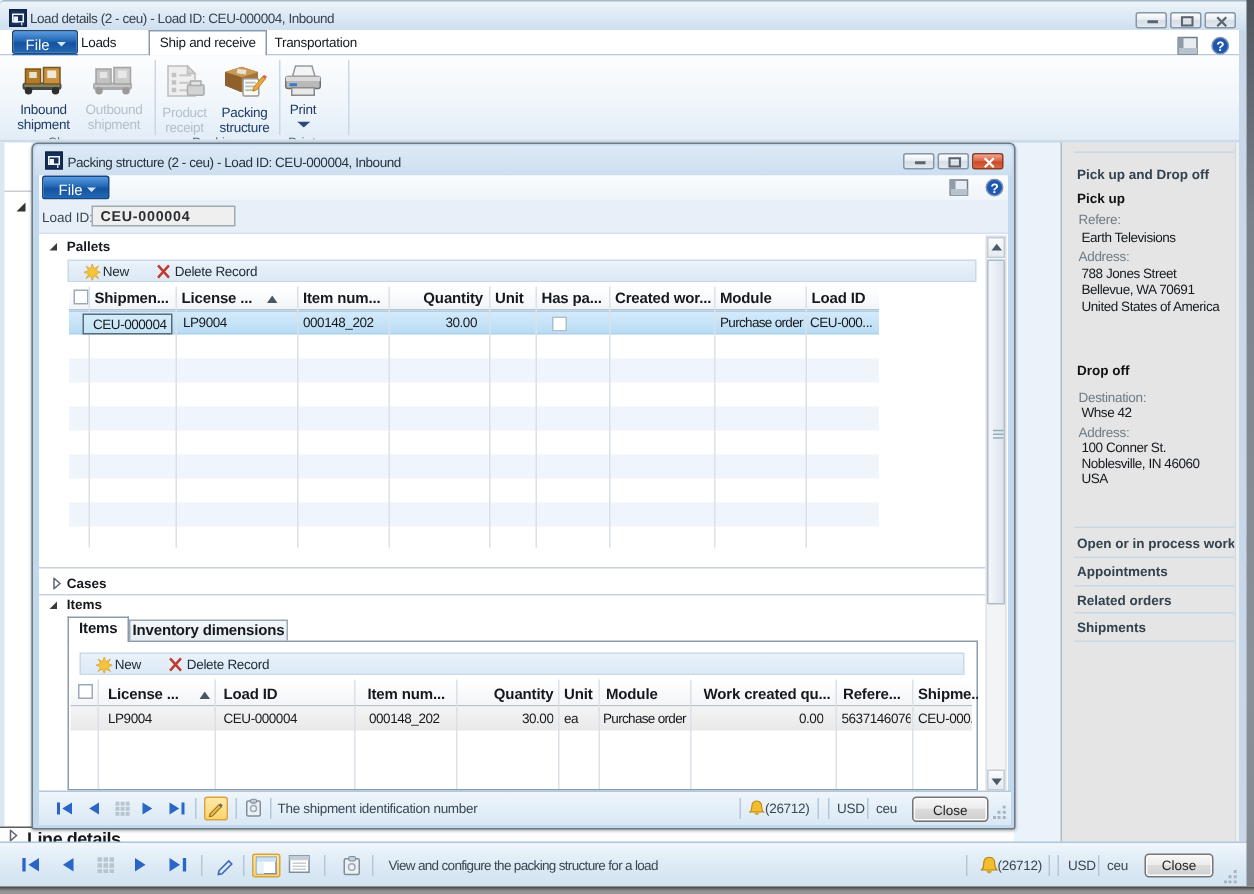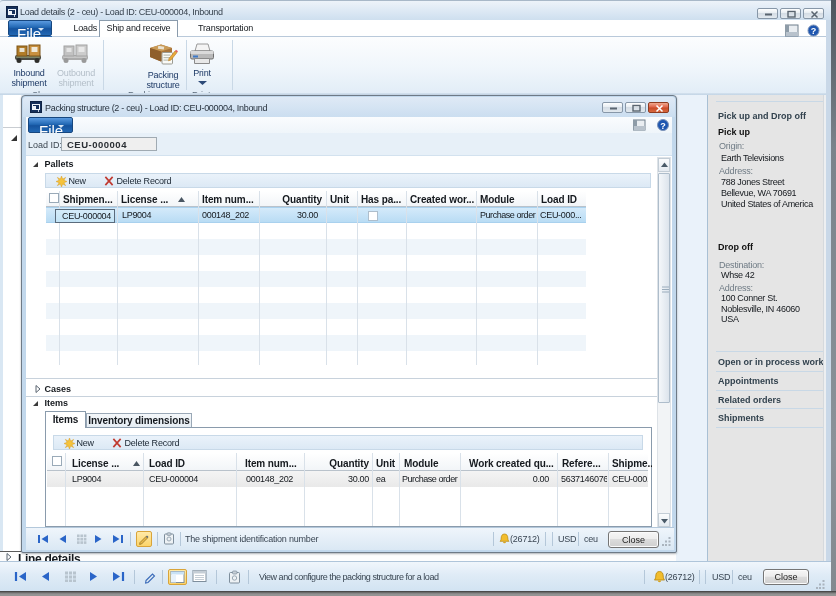--- a/index.html
+++ b/index.html
@@ -10,24 +10,24 @@
 #titlebar{position:absolute;left:0;top:0;width:836px;height:20px;background:linear-gradient(#EDF3F9,#DCE8F4 55%,#CEDFEF);border-top:1px solid #A8B8C8;border-radius:3px 3px 0 0;box-sizing:border-box;}
 #titlebar .txt{position:absolute;left:20px;top:6px;font-size:9px;color:#37424E;white-space:nowrap;letter-spacing:-0.3px;}
 .appicon{position:absolute;width:12px;height:12px;background:#16305A;border:1px solid #0F2344;box-sizing:border-box;}
 .appicon b{position:absolute;left:1px;top:2px;width:8px;height:6px;border:1px solid #F0F5FA;box-sizing:border-box;background:transparent;}
 .appicon i{position:absolute;left:2px;top:4px;width:3px;height:4px;background:#F0F5FA;box-shadow:4px 3px 0 -1px #C8D4E2;}
 .winbtn{position:absolute;top:7px;width:21px;height:11px;border:1px solid #8797A8;border-radius:2px;background:linear-gradient(#FDFEFE,#E8EDF2 45%,#D5DDE5 50%,#E2E9EF);box-sizing:border-box;}
 .winbtn svg{position:absolute;left:0;top:0;}
 
 #tabrow{position:absolute;left:0;top:20px;width:836px;height:17px;background:#FFFFFF;}
 #tabrow .bline{position:absolute;left:0;top:16px;width:836px;height:1px;background:#B9C9DA;}
-.filebtn{position:absolute;border:1px solid #17477F;border-radius:2px;background:linear-gradient(#5A9AE0,#2268B4 45%,#15539E 55%,#2268B4);color:#fff;font-size:15px;box-sizing:border-box;}
+.filebtn{position:absolute;border:1px solid #17477F;border-radius:2px;background:linear-gradient(#5A9AE0,#2268B4 45%,#15539E 55%,#2268B4);color:#fff;font-size:10px;box-sizing:border-box;}
 .filebtn .fb-t{position:absolute;left:8px;top:4px;}
 .filebtn .fb-a{position:absolute;right:7px;top:7px;width:0;height:0;border-left:3px solid transparent;border-right:3px solid transparent;border-top:3px solid #D7E6F5;}
-.tab{position:absolute;top:0;height:16px;font-size:9px;color:#15191E;text-align:right;line-height:16px;letter-spacing:-0.2px;}
+.tab{position:absolute;top:0;height:16px;font-size:9px;color:#15191E;text-align:left;line-height:16px;letter-spacing:-0.2px;}
 #tabsel{position:absolute;left:99px;top:0;width:79px;height:17px;background:#fff;border:1px solid #8A9BAC;border-bottom:none;box-sizing:border-box;font-size:9px;color:#15191E;text-align:center;line-height:15px;letter-spacing:-0.2px;}
 
 #ribbon{position:absolute;left:0;top:37px;width:836px;height:56px;background:linear-gradient(#FCFDFE,#F0F6FB 55%,#E2EDF7);}
 #ribbon .rsep{position:absolute;top:3px;width:1px;height:50px;background:#C9D8E6;}
 .rbtn{position:absolute;top:6px;text-align:center;font-size:9px;}
 .rbtn .lbl{color:#1E3A66;line-height:9.5px;margin-top:3px;letter-spacing:-0.2px;}
 .rbtn.dis .lbl{color:#B4BFC9;}
 #grouplabels{position:absolute;left:0;top:90px;width:836px;height:3px;overflow:hidden;}
 #grouplabels div{position:absolute;top:0;font-size:9px;color:#5A6A7A;}
 #ribbonline{position:absolute;left:0;top:93px;width:836px;height:2px;background:linear-gradient(#D5E2EE,#C2D4E5);}
@@ -157,20 +157,35 @@
       <rect x="3" y="13" width="24" height="2" rx="1" fill="#C6C6C6"></rect>
       <ellipse cx="6" cy="17.5" rx="2.5" ry="2.5" fill="#9A9A9A"></ellipse>
       <ellipse cx="24" cy="17.5" rx="2.5" ry="2.5" fill="#9A9A9A"></ellipse>
       <rect x="4" y="3" width="10" height="10" fill="#C2C2C2" stroke="#A2A2A2"></rect>
       <rect x="6.5" y="5" width="5" height="4" fill="#E4E4E4"></rect>
       <rect x="16" y="2" width="11" height="11" fill="#CCCCCC" stroke="#A2A2A2"></rect>
       <rect x="18.5" y="4" width="6" height="5" fill="#E8E8E8"></rect>
     </svg>
     <div class="lbl">Outbound<br>shipment</div>
   </div>
+  <div class="rbtn dis" style="left:101px;width:44px;">
+    <svg width="30" height="23" viewBox="0 0 30 23">
+      <path d="M4 1 h13 l5 5 v15 h-18 z" fill="#EFEFEF" stroke="#BDBDBD"></path>
+      <path d="M17 1 l5 5 h-5 z" fill="#D8D8D8" stroke="#BDBDBD"></path>
+      <rect x="6.5" y="5.5" width="3" height="3" fill="#C2C2C2"></rect>
+      <rect x="11.5" y="6.5" width="8" height="1.4" fill="#C9C9C9"></rect>
+      <rect x="6.5" y="10.5" width="3" height="3" fill="#C2C2C2"></rect>
+      <rect x="11.5" y="11.5" width="8" height="1.4" fill="#C9C9C9"></rect>
+      <rect x="6.5" y="15.5" width="3" height="3" fill="#C2C2C2"></rect>
+      <rect x="11.5" y="16.5" width="6" height="1.4" fill="#C9C9C9"></rect>
+      <rect x="17" y="13.5" width="11" height="7" rx="1" fill="#D3D3D3" stroke="#ABABAB"></rect>
+      <rect x="19" y="11" width="7" height="3" fill="#E2E2E2" stroke="#ABABAB"></rect>
+    </svg>
+    <div class="lbl">Product<br>receipt</div>
+  </div>
   <div class="rbtn" style="left:143px;width:40px;">
     <svg width="32" height="23" viewBox="0 0 32 23">
       <path d="M3 5 L14 1.5 L25 5 L25 14 L14 18.5 L3 14 Z" fill="#A8743A"></path>
       <path d="M3 5 L14 8.5 L25 5 L14 1.5 Z" fill="#C99A56"></path>
       <path d="M14 8.5 L14 18.5 L3 14 L3 5 Z" fill="#8F5F2C"></path>
       <rect x="11" y="3.2" width="6" height="3" fill="#E9E2D2" transform="rotate(8 14 5)"></rect>
       <rect x="15" y="9.5" width="10.5" height="11.5" rx="1" fill="#FAFAF6" stroke="#9A9A92"></rect>
       <rect x="16.5" y="11.5" width="7" height="1.2" fill="#B9BDB4"></rect>
       <rect x="16.5" y="14" width="7" height="1.2" fill="#B9BDB4"></rect>
       <rect x="16.5" y="16.5" width="5" height="1.2" fill="#B9BDB4"></rect>
@@ -210,21 +225,21 @@
   <div class="fb-head" style="top:16px;">Pick up and Drop off</div>
   <div class="fbicon" style="left:122px;top:17px;">
       <i style="top:2px;width:3px;"></i>
       <i style="top:4px;width:3px;"></i>
       <i style="top:6px;width:3px;"></i>
     </div>
   <svg class="chev" style="left:138px;top:17px;" viewBox="0 0 9 6">
       <path d="M1 5 L4.5 1.5 L8 5" fill="none" stroke="#3E4C58" stroke-width="1.5"></path>
     </svg>
   <div class="fb-b" style="top:32px;">Pick up</div>
-  <div class="fb-l" style="top:46px;">Origin:</div>
+  <div class="fb-l" style="top:46px;">Refere:</div>
   <div class="fb-v" style="top:58px;">Earth Televisions</div>
   <div class="fb-l" style="top:71px;">Address:</div>
   <div class="fb-v" style="top:82px;">788 Jones Street</div>
   <div class="fb-v" style="top:93px;">Bellevue, WA 70691</div>
   <div class="fb-v" style="top:104px;">United States of America</div>
   <div class="fb-b" style="top:147px;">Drop off</div>
   <div class="fb-l" style="top:165px;">Destination:</div>
   <div class="fb-v" style="top:175px;">Whse 42</div>
   <div class="fb-l" style="top:188px;">Address:</div>
   <div class="fb-v" style="top:198px;">100 Conner St.</div>

